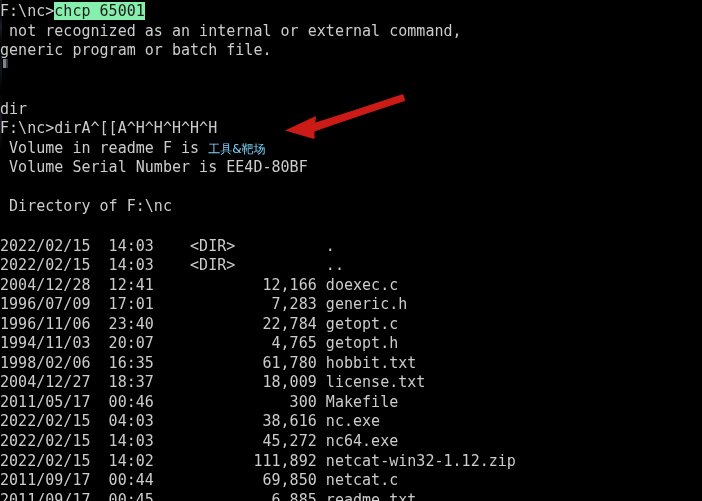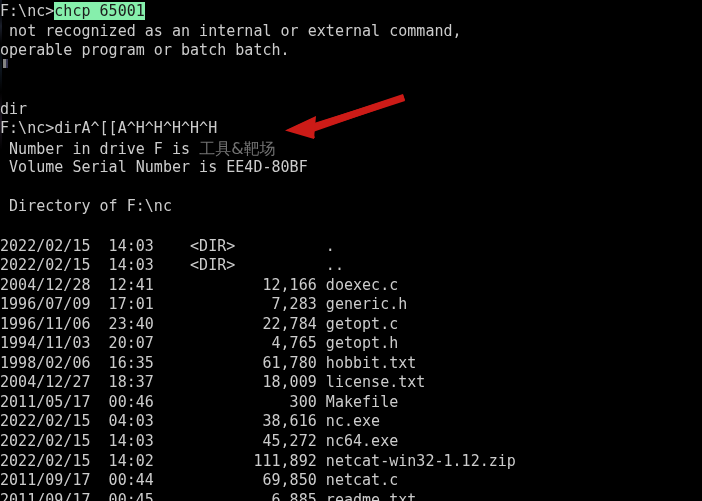--- a/index.html
+++ b/index.html
@@ -34,24 +34,24 @@
     color: #cccccc;
     letter-spacing: 0.02px;
   }
   .seg { white-space: pre; }
   .hl {
     background: #86efac;
     color: #1c1c1c;
     white-space: pre;
   }
   .red {
-    color: #737373;
+    color: #7dd3fc;
     white-space: pre;
     font-family: "DejaVu Sans", sans-serif;
-    font-size: 16px;
+    font-size: 12px;
     letter-spacing: 0px;
   }
   .artifact {
     position: absolute;
     left: 3px;
     top: 59px;
     width: 3px;
     height: 9px;
     background: #9a9a9a;
     opacity: 0.85;
@@ -92,31 +92,31 @@
 <div id="screen">
 
   <div id="leftedge"></div>
 
   <div id="console">
 
     <div class="line"><span class="seg">F:\nc&gt;</span><span class="hl">chcp 65001</span></div>
 
     <div class="line"> not recognized as an internal or external command,</div>
 
-    <div class="line">operable program or batch batch.</div>
+    <div class="line">generic program or batch file.</div>
 
     <div class="line"></div>
 
     <div class="line"></div>
 
     <div class="line">dir</div>
 
     <div class="line">F:\nc&gt;dirA^[[A^H^H^H^H^H</div>
 
-    <div class="line"><span class="seg"> Number in drive F is </span><span class="red">工具&amp;靶场</span></div>
+    <div class="line"><span class="seg"> Volume in readme F is </span><span class="red">工具&amp;靶场</span></div>
 
     <div class="line"> Volume Serial Number is EE4D-80BF</div>
 
     <div class="line"></div>
 
     <div class="line"> Directory of F:\nc</div>
 
     <div class="line"></div>
 
     <div class="line">2022/02/15  14:03    &lt;DIR&gt;          .</div>

